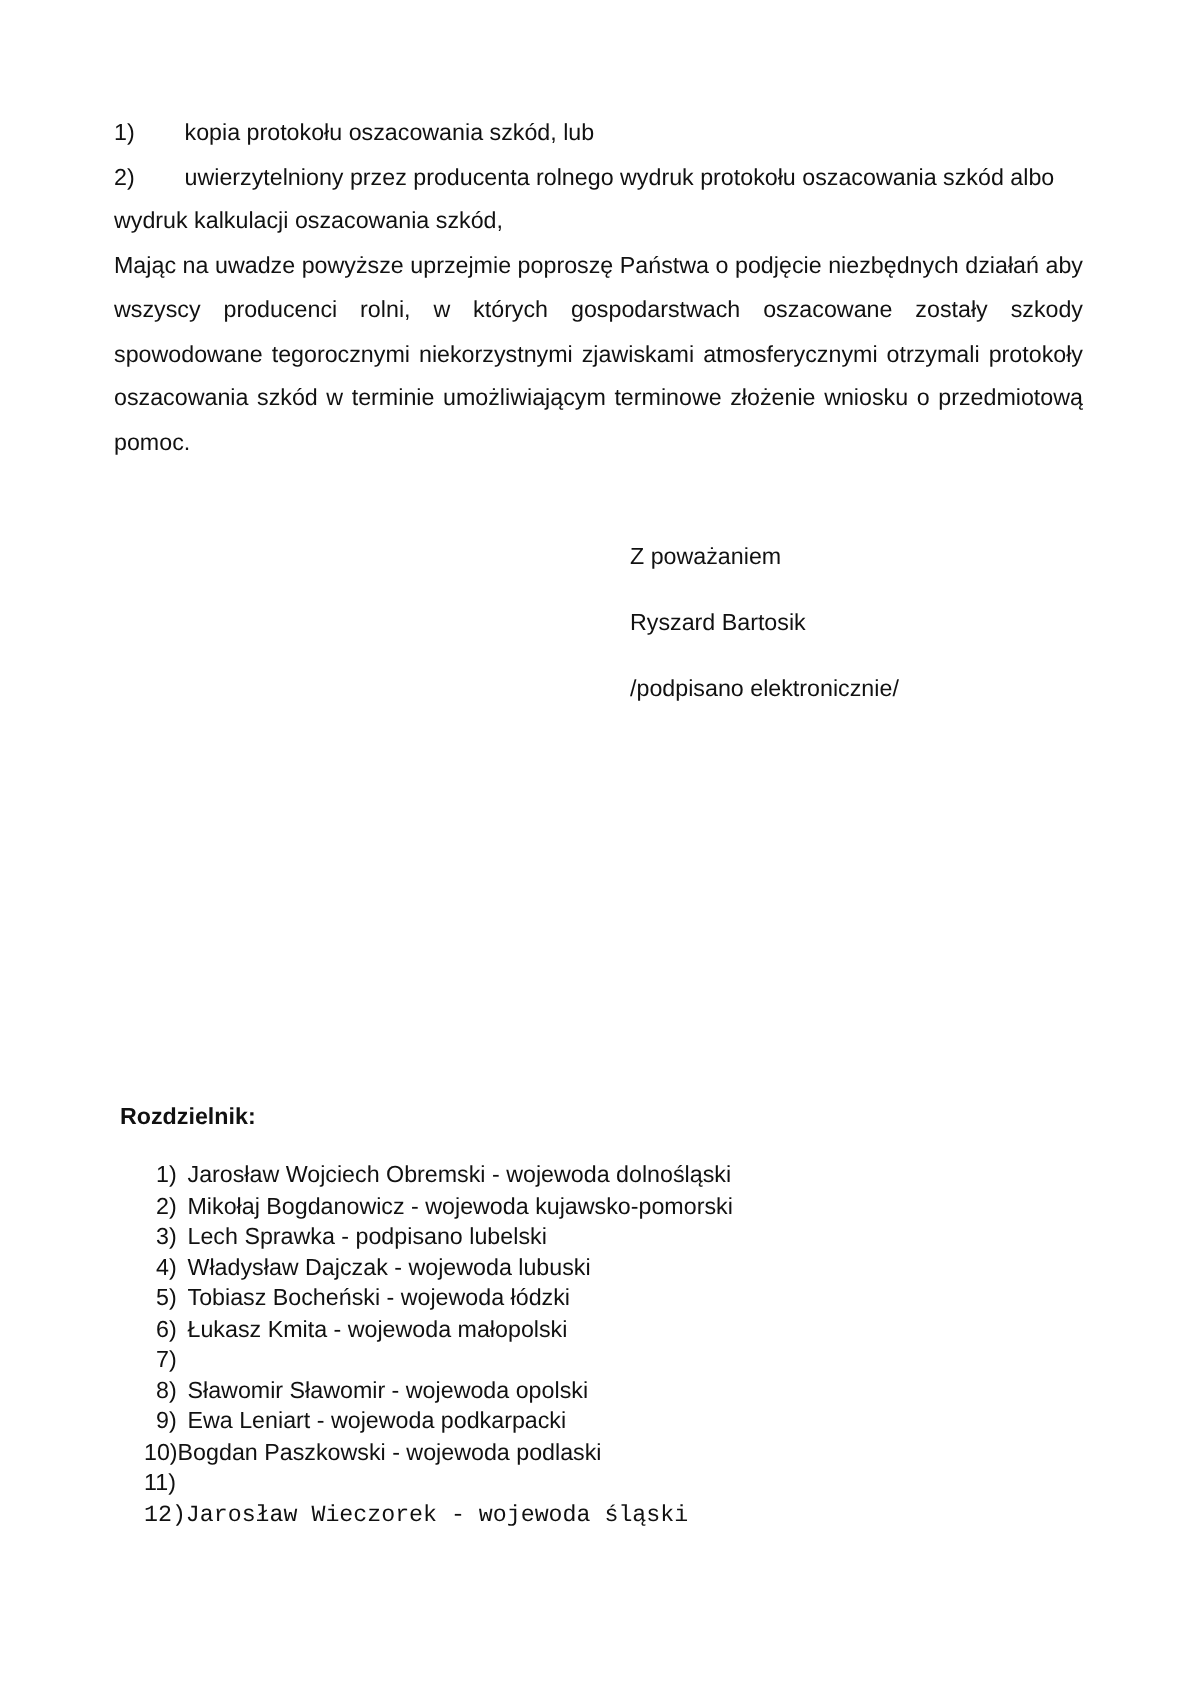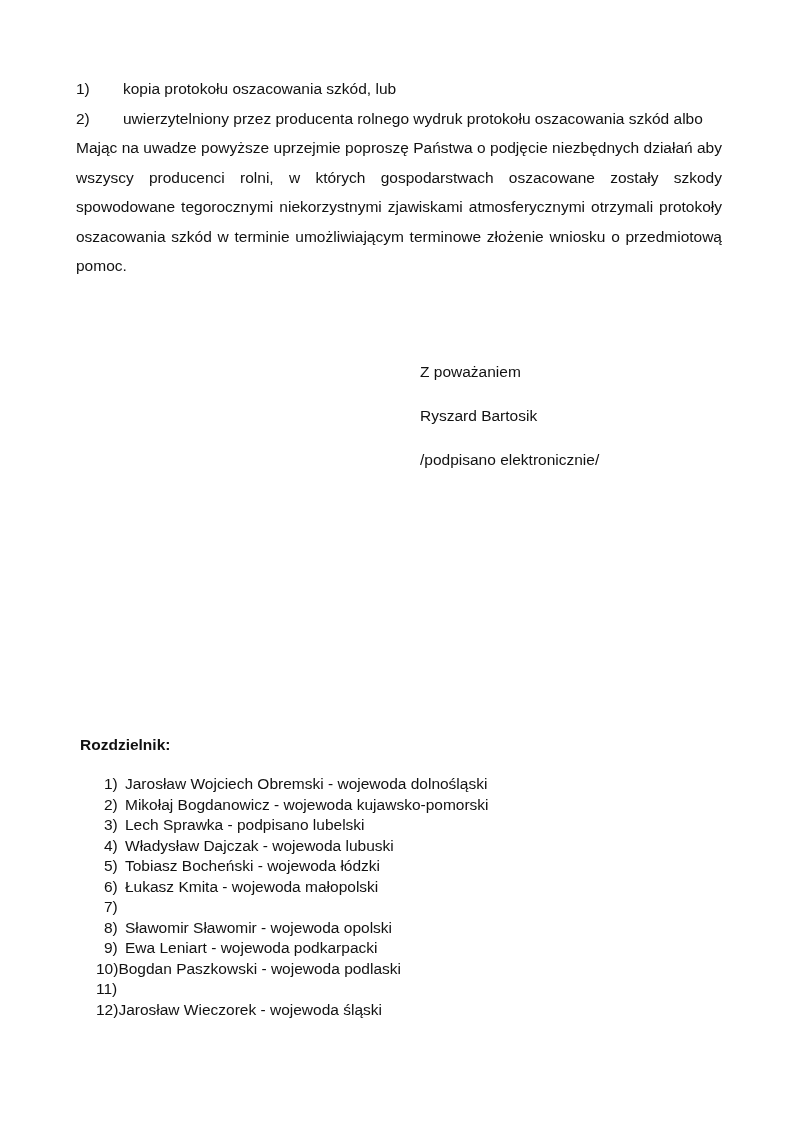--- a/index.html
+++ b/index.html
@@ -80,20 +80,21 @@
 
   <div class="body-block">
     <div class="num-line">
       <span class="num">1)</span>
       <span>kopia protokołu oszacowania szkód, lub</span>
     </div>
     <div class="num-line">
       <span class="num">2)</span>
       <span>uwierzytelniony przez producenta rolnego wydruk protokołu oszacowania szkód albo</span>
     </div>
+    <div>wydruk kalkulacji oszacowania szkód,</div>
     <div class="para">Mając na uwadze powyższe uprzejmie poproszę Państwa o podjęcie niezbędnych działań aby wszyscy producenci rolni, w których gospodarstwach oszacowane zostały szkody spowodowane tegorocznymi niekorzystnymi zjawiskami atmosferycznymi otrzymali protokoły oszacowania szkód w terminie umożliwiającym terminowe złożenie wniosku o przedmiotową pomoc.</div>
   </div>
 
   <div class="signature">
     <div>Z poważaniem</div>
     <div>Ryszard Bartosik</div>
     <div>/podpisano elektronicznie/</div>
   </div>
 
   <div class="dist-heading">Rozdzielnik:</div>
@@ -134,19 +135,19 @@
       <span class="n">9)</span>
       <span>Ewa Leniart - wojewoda podkarpacki</span>
     </div>
     <div class="dist-item" style="margin-left:-8px;">
       <span>10)</span>
       <span>Bogdan Paszkowski - wojewoda podlaski</span>
     </div>
     <div class="dist-item" style="margin-left:-8px;">
       <span>11)</span>
     </div>
-    <div class="dist-item" style="margin-left:-8px;">
+    <div class="dist-item" style="margin-left:-8px;font-family:Liberation Mono, monospace;">
       <span>12)</span>
       <span>Jarosław Wieczorek - wojewoda śląski</span>
     </div>
   </div>
 
 </div>
 
 </body></html>

